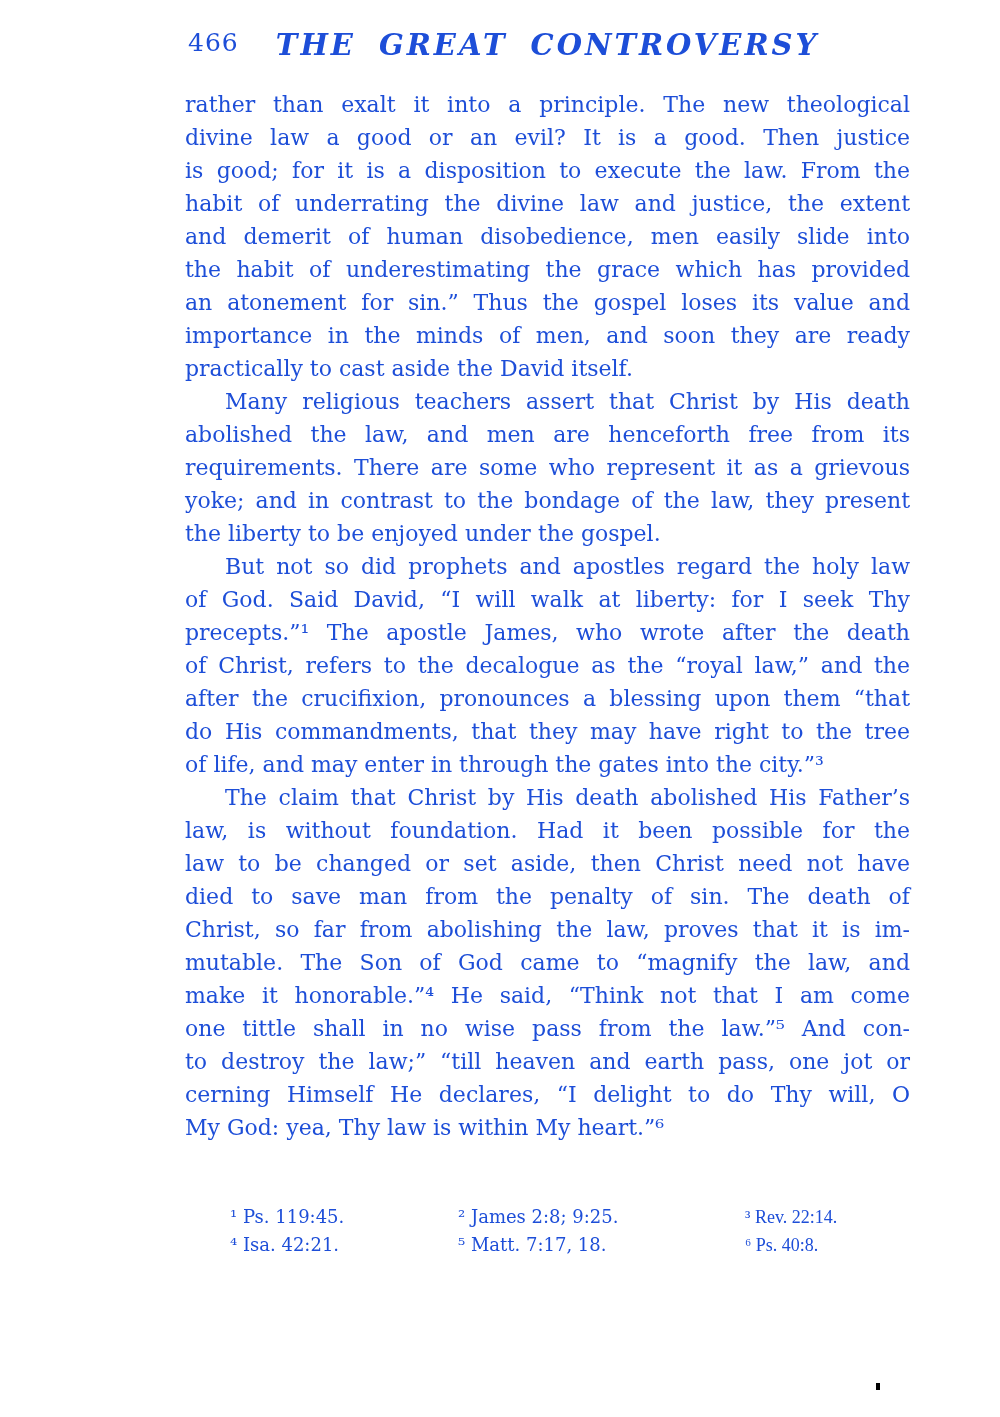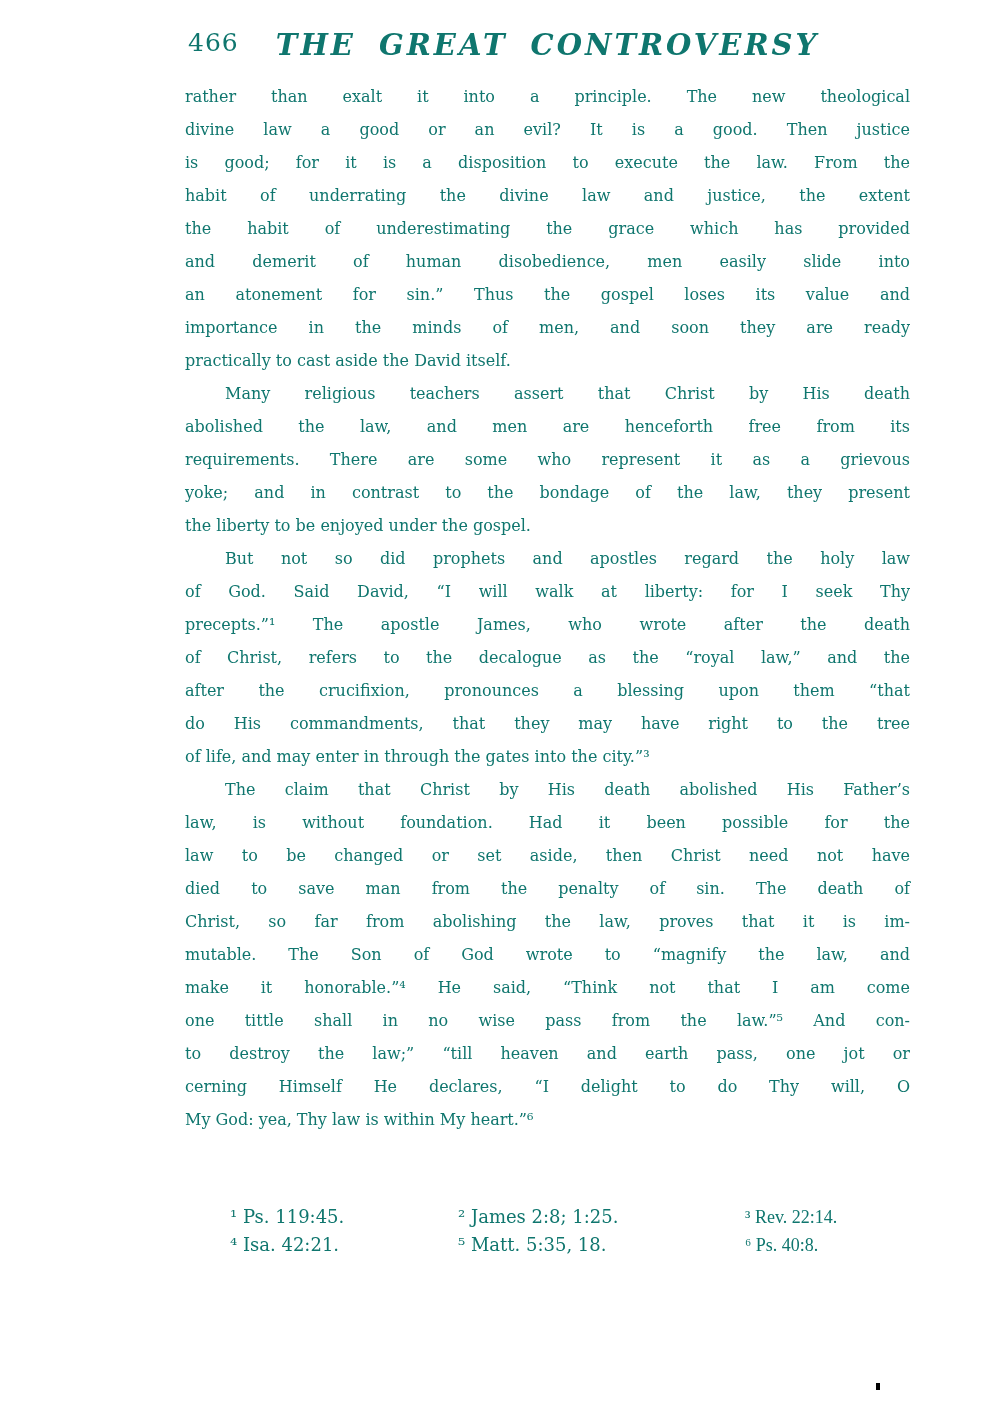--- a/index.html
+++ b/index.html
@@ -5,21 +5,21 @@
   html, body {
     margin: 0;
     padding: 0;
     background: #ffffff;
   }
   .page {
     position: relative;
     width: 1000px;
     height: 1417px;
     background: #ffffff;
-    color: #0f766e;
+    color: #1d4ed8;
     font-family: "DejaVu Serif", serif;
     overflow: hidden;
   }
   .header {
     position: absolute;
     left: 185px;
     top: 26px;
     width: 725px;
     height: 36px;
   }
@@ -38,23 +38,23 @@
     text-align: center;
     font-size: 29px;
     font-style: italic;
     font-weight: 600;
     letter-spacing: 3px;
     word-spacing: 10px;
   }
   .body-text {
     position: absolute;
     left: 185px;
-    top: 80px;
+    top: 88px;
     width: 725px;
-    font-size: 16px;
+    font-size: 22px;
     line-height: 33px;
   }
   .line {
     height: 33px;
     text-align: justify;
     text-align-last: justify;
     overflow: visible;
     white-space: normal;
   }
   .line.indent { padding-left: 40px; }
@@ -91,58 +91,58 @@
   <div class="header">
     <span class="page-number">466</span>
     <span class="running-title">THE GREAT CONTROVERSY</span>
   </div>
 
   <div class="body-text">
       <div class="line">rather than exalt it into a principle.  The new theological</div>
       <div class="line">divine law a good or an evil?  It is a good.  Then justice</div>
       <div class="line">is good; for it is a disposition to execute the law.  From the</div>
       <div class="line">habit of underrating the divine law and justice, the extent</div>
+      <div class="line">and demerit of human disobedience, men easily slide into</div>
       <div class="line">the habit of underestimating the grace which has provided</div>
-      <div class="line">and demerit of human disobedience, men easily slide into</div>
       <div class="line">an atonement for sin.”  Thus the gospel loses its value and</div>
       <div class="line">importance in the minds of men, and soon they are ready</div>
       <div class="line last">practically to cast aside the David itself.</div>
       <div class="line indent">Many religious teachers assert that Christ by His death</div>
       <div class="line">abolished the law, and men are henceforth free from its</div>
       <div class="line">requirements.  There are some who represent it as a grievous</div>
       <div class="line">yoke; and in contrast to the bondage of the law, they present</div>
       <div class="line last">the liberty to be enjoyed under the gospel.</div>
       <div class="line indent">But not so did prophets and apostles regard the holy law</div>
       <div class="line">of God.  Said David, “I will walk at liberty: for I seek Thy</div>
       <div class="line">precepts.”¹  The apostle James, who wrote after the death</div>
       <div class="line">of Christ, refers to the decalogue as the “royal law,” and the</div>
       <div class="line">after the crucifixion, pronounces a blessing upon them “that</div>
       <div class="line">do His commandments, that they may have right to the tree</div>
       <div class="line last">of life, and may enter in through the gates into the city.”³</div>
       <div class="line indent">The claim that Christ by His death abolished His Father’s</div>
       <div class="line">law, is without foundation.  Had it been possible for the</div>
       <div class="line">law to be changed or set aside, then Christ need not have</div>
       <div class="line">died to save man from the penalty of sin.  The death of</div>
       <div class="line">Christ, so far from abolishing the law, proves that it is im-</div>
-      <div class="line">mutable.  The Son of God wrote to “magnify the law, and</div>
+      <div class="line">mutable.  The Son of God came to “magnify the law, and</div>
       <div class="line">make it honorable.”⁴  He said, “Think not that I am come</div>
       <div class="line">one tittle shall in no wise pass from the law.”⁵  And con-</div>
       <div class="line">to destroy the law;” “till heaven and earth pass, one jot or</div>
       <div class="line">cerning Himself He declares, “I delight to do Thy will, O</div>
       <div class="line last">My God: yea, Thy law is within My heart.”⁶</div>
     </div>
 
   <div class="footnotes">
       <div class="footnote-row">
         <span class="fn-cell c1">¹ Ps. 119:45.</span>
-        <span class="fn-cell c2">² James 2:8;  1:25.</span>
+        <span class="fn-cell c2">² James 2:8;  9:25.</span>
         <span class="fn-cell c3">³ Rev. 22:14.</span>
       </div>
       <div class="footnote-row">
         <span class="fn-cell c1">⁴ Isa. 42:21.</span>
-        <span class="fn-cell c2">⁵ Matt. 5:35, 18.</span>
+        <span class="fn-cell c2">⁵ Matt. 7:17, 18.</span>
         <span class="fn-cell c3">⁶ Ps. 40:8.</span>
       </div>
     </div>
 
   <div class="scan-artifact"></div>
 
 </div>
 
 </body></html>

